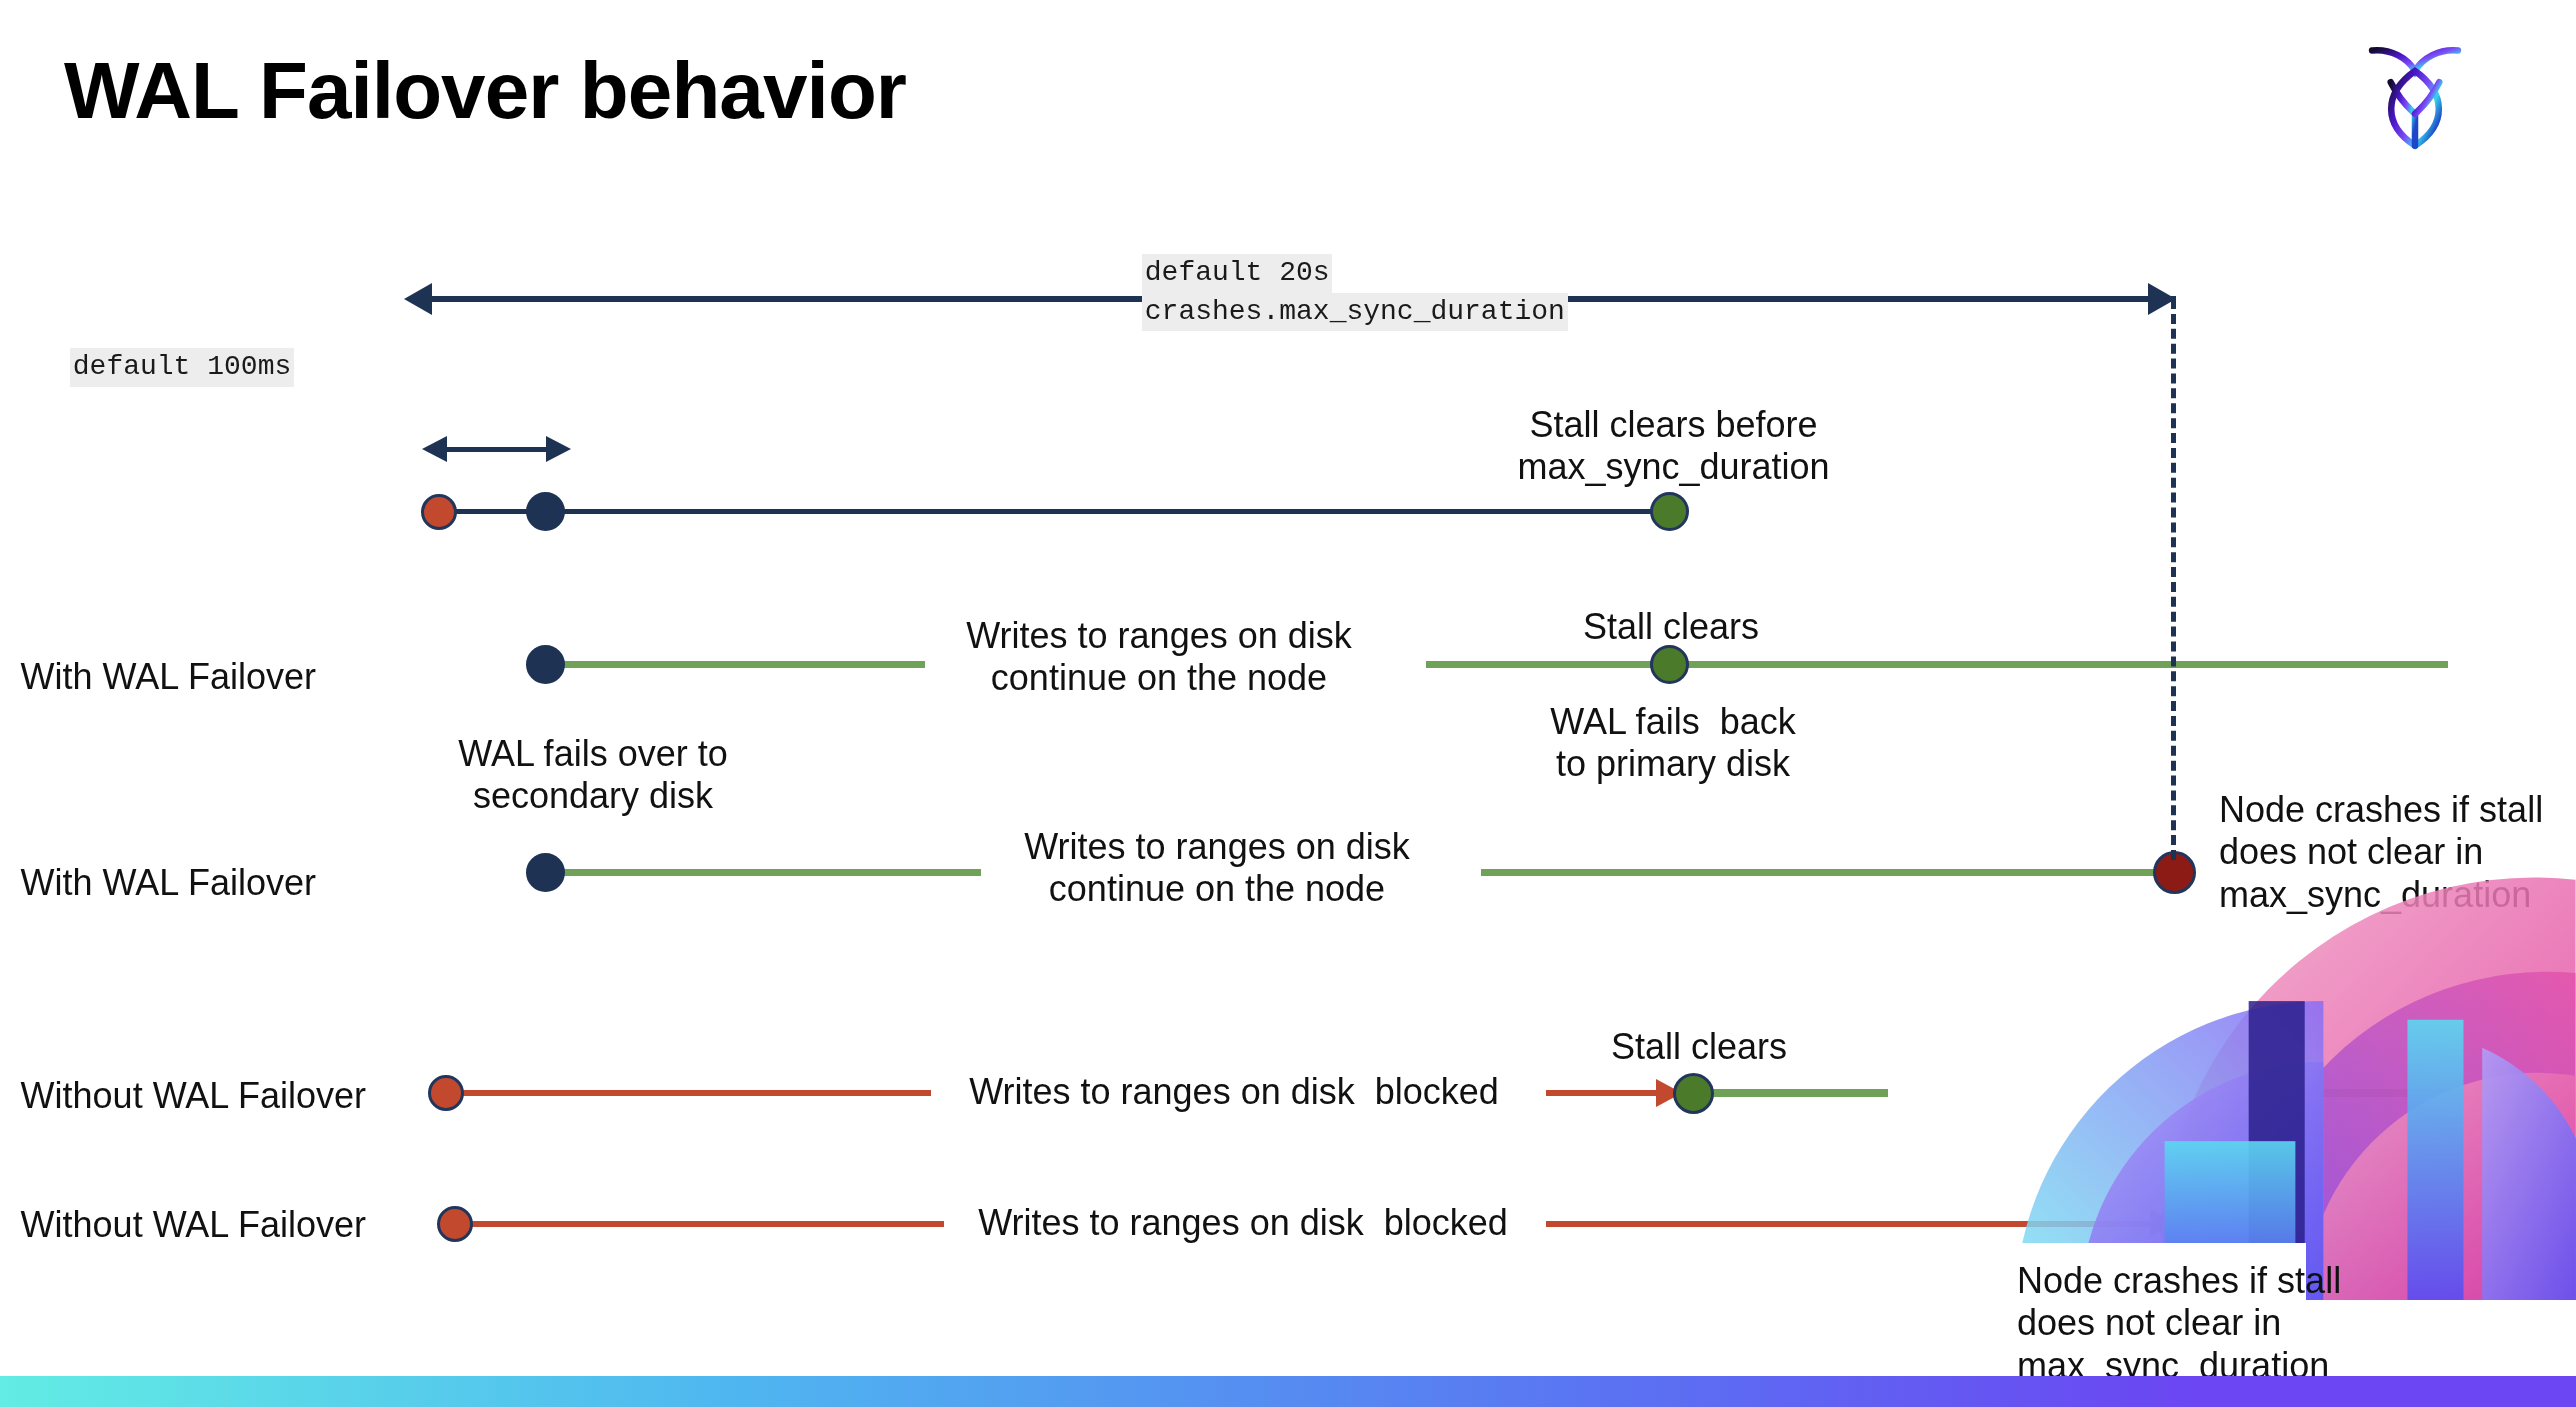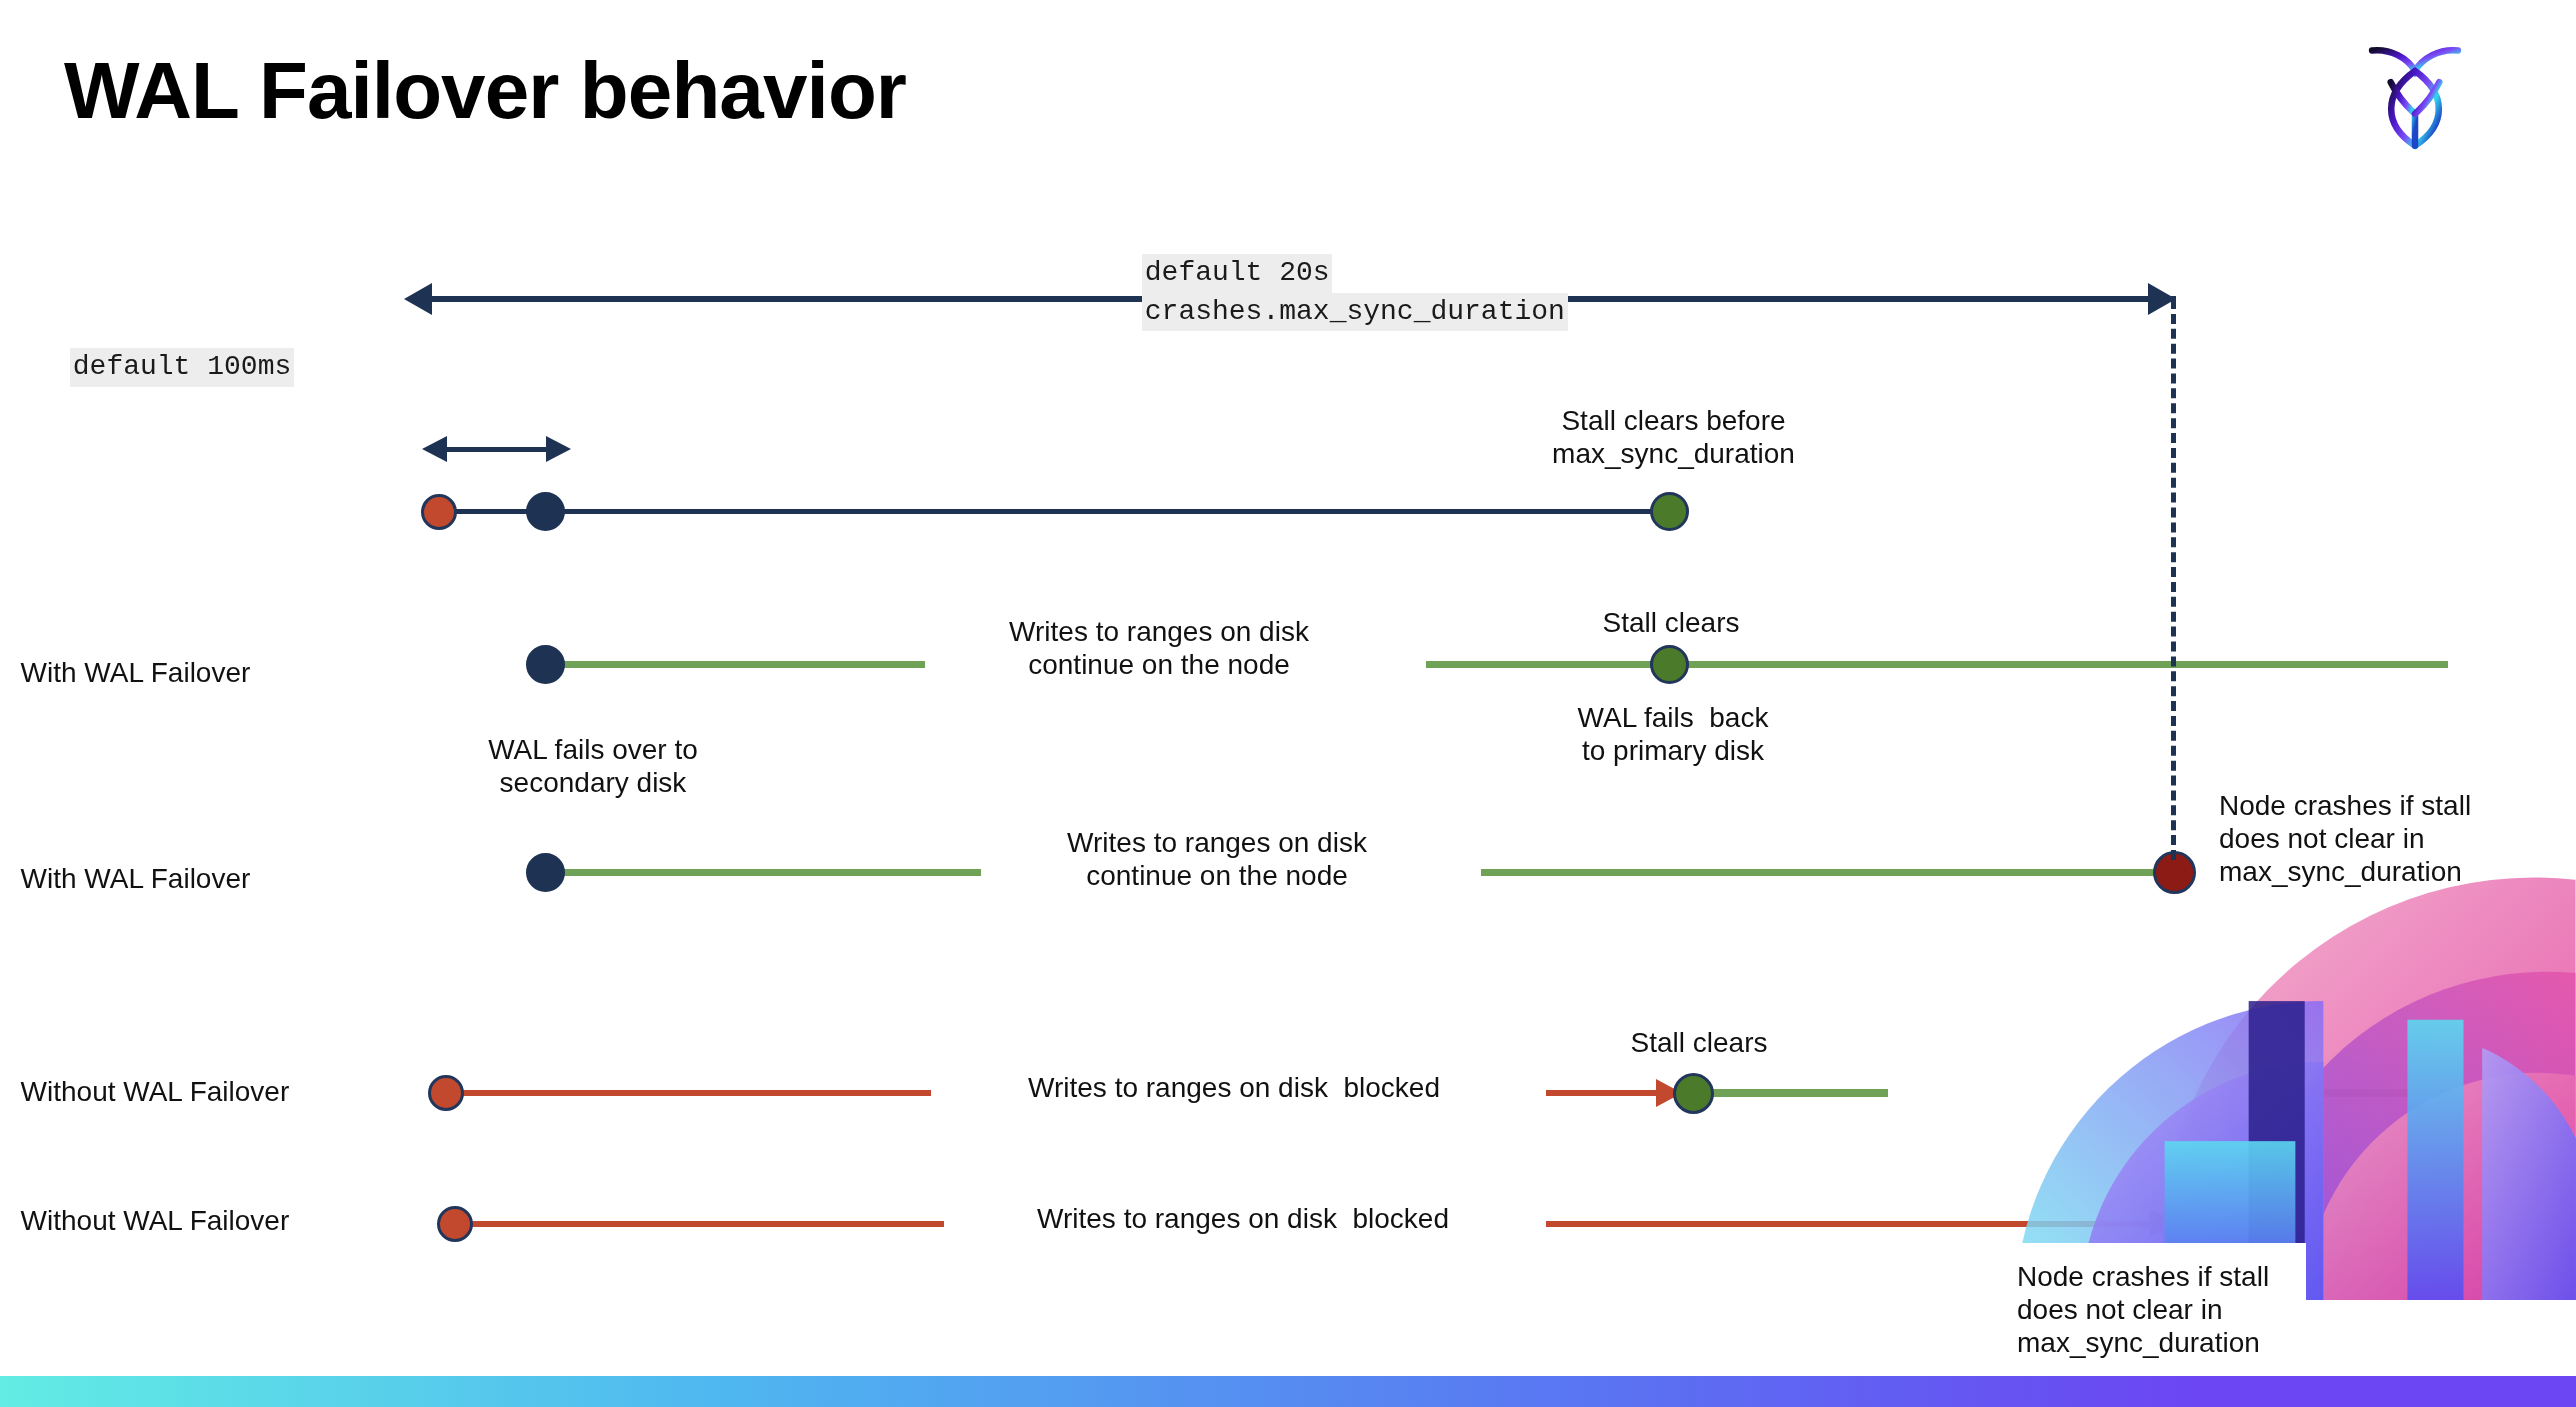--- a/index.html
+++ b/index.html
@@ -33,21 +33,21 @@
   }
 
   
   .abs{position:absolute;}
   .code{
     font-family:"Liberation Mono", monospace;
     font-size:28px;color:#1a1a1a;background:#ededed;
     white-space:pre;line-height:1.32;display:inline-block;padding:0.9px 2.8px;
   }
   .lbl{
-    font-size:28px;color:#111111;line-height:1.18;white-space:pre;
+    font-size:36px;color:#111111;line-height:1.18;white-space:pre;
   }
   .lbl.c{text-align:center;}
   .lbl.l{text-align:left;}
   .lbl.r{text-align:right;}
 
   
   .hline{position:absolute;height:5.6px;border-radius:0;}
   .navy{background:#1E3354;}
   .green{background:#6FA256;}
   .orange{background:#C2492E;}

